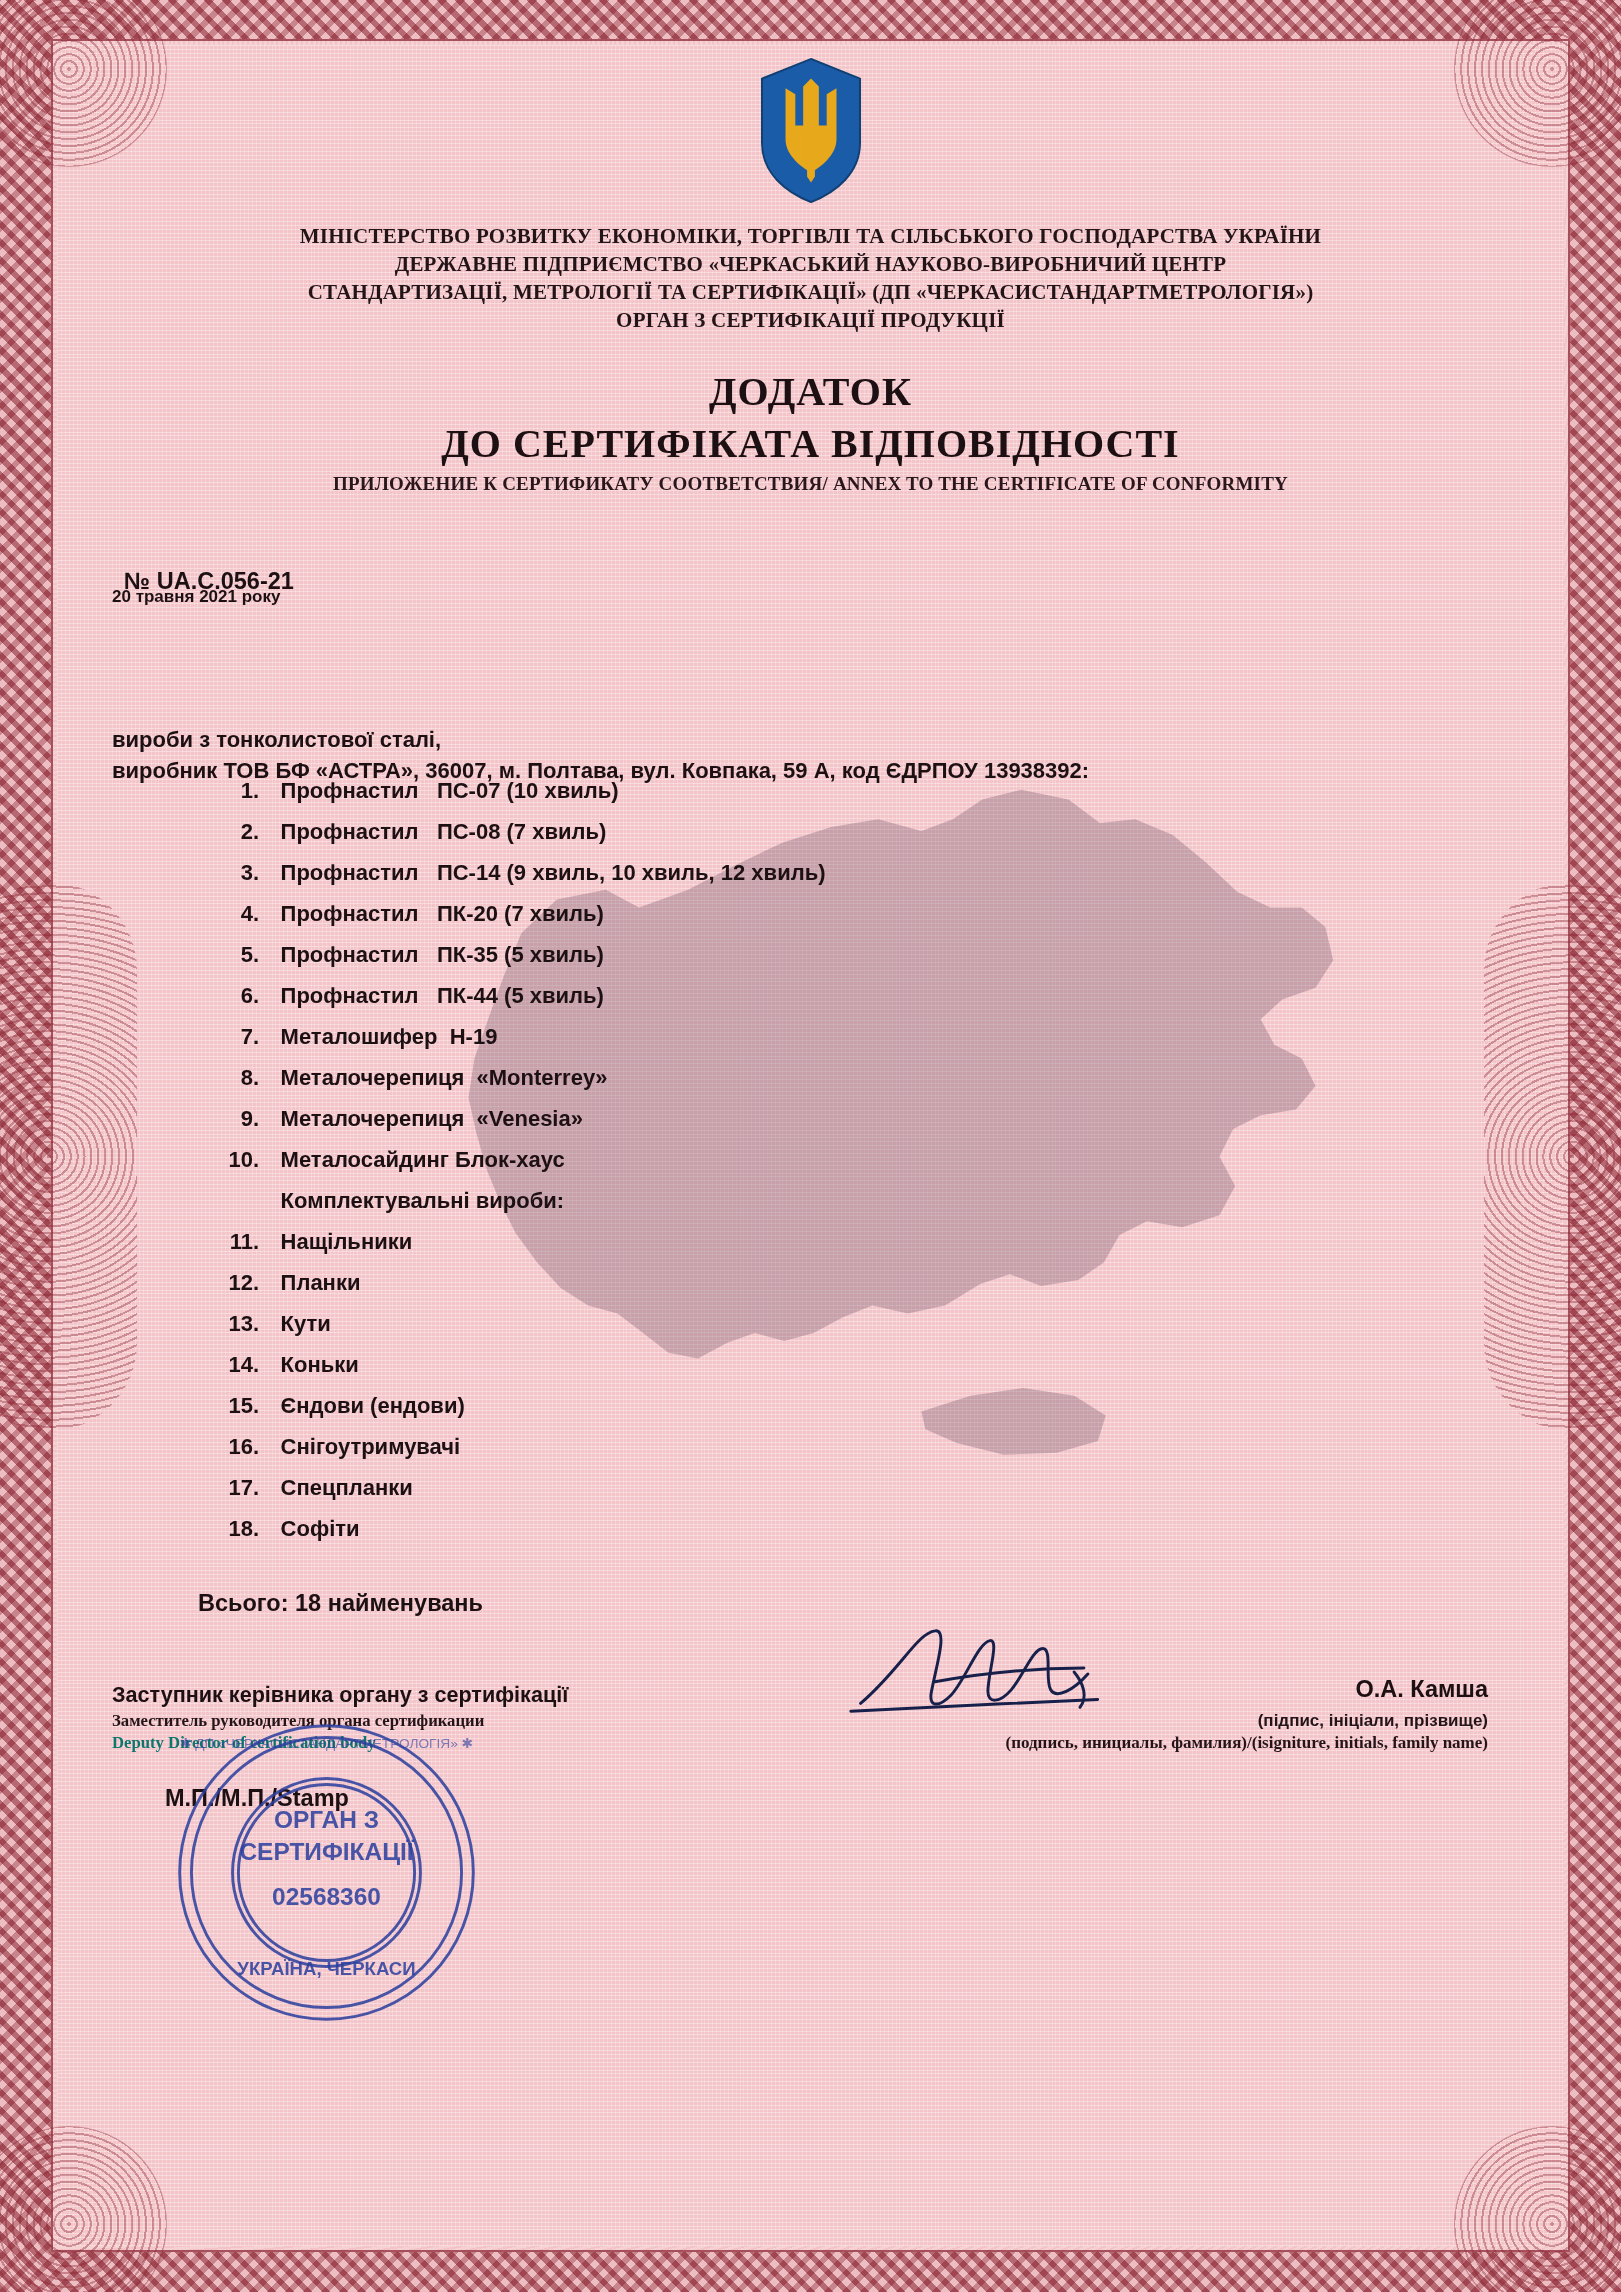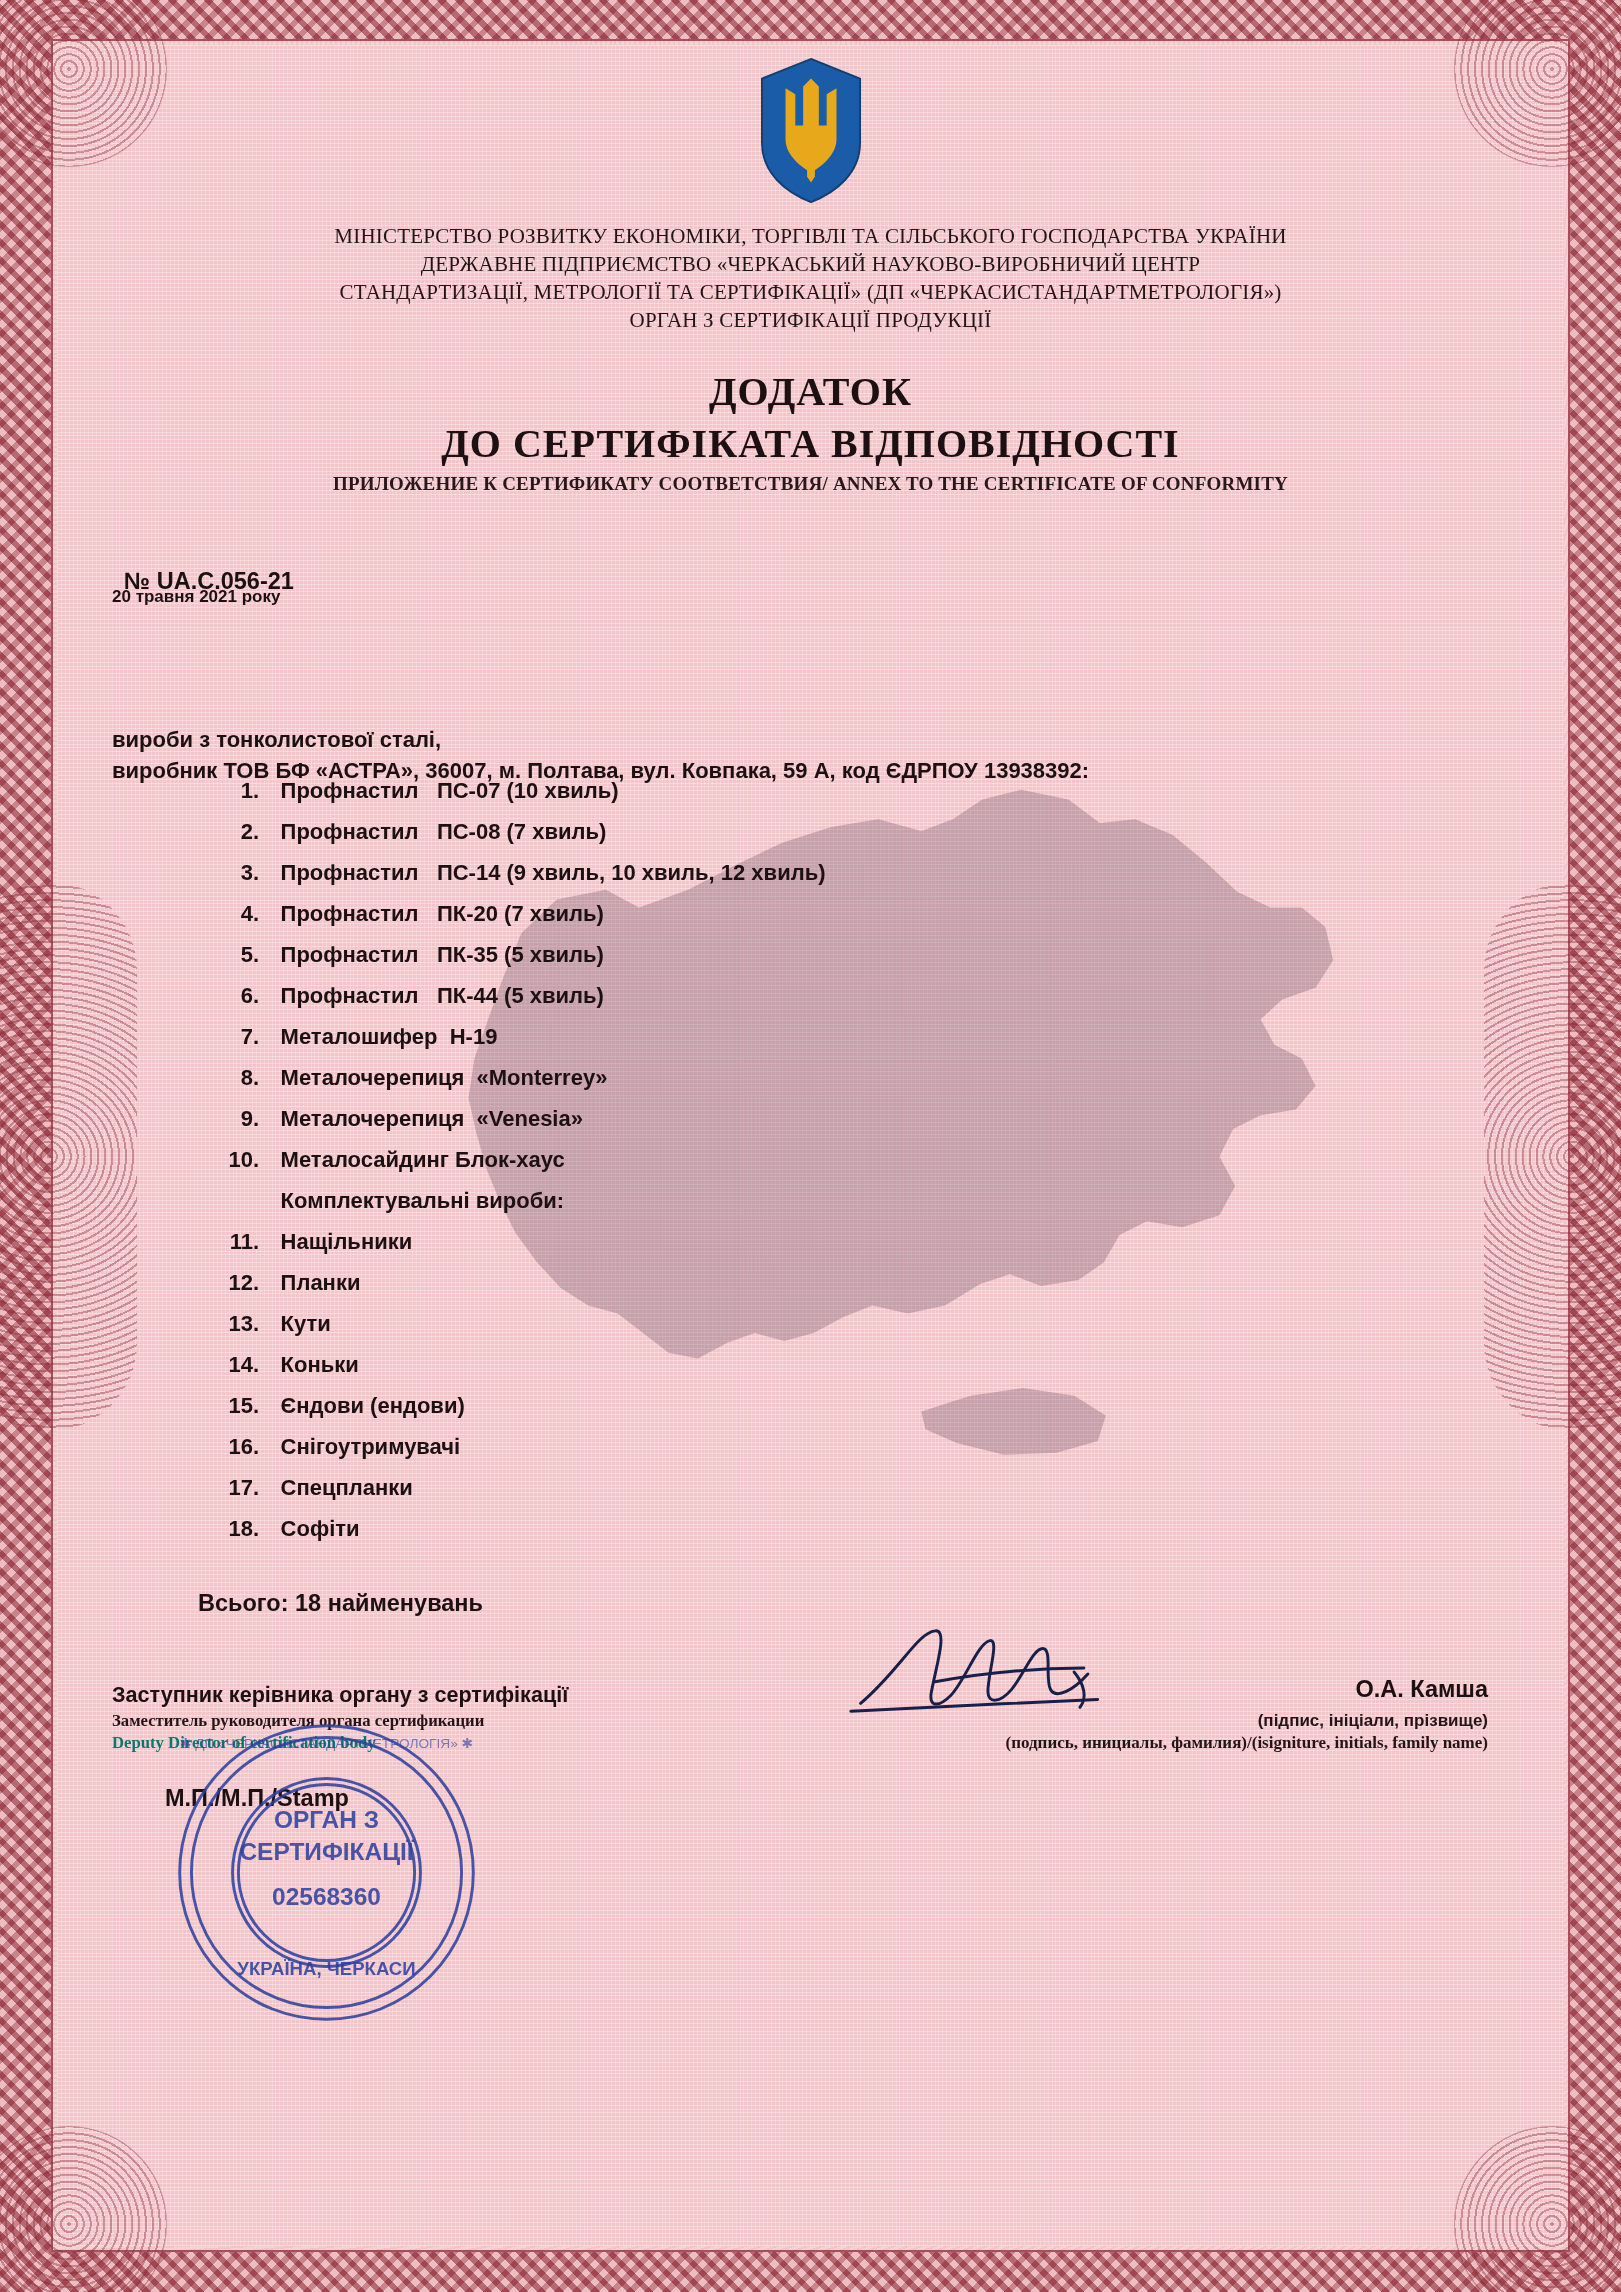--- a/index.html
+++ b/index.html
@@ -78,21 +78,21 @@
     width: 106px;
     height: 147px;
   }
 
   .ministry {
     position: absolute;
     top: 178px;
     left: 0; right: 0;
     text-align: center;
     font-family: "Liberation Serif", serif;
-    font-weight: normal;
+    font-weight: bold;
     font-size: 21px;
     letter-spacing: 0.2px;
     color: #231417;
     line-height: 1.33;
   }
   .ministry div { white-space: nowrap; }
 
   .title-main {
     position: absolute;
     top: 323px;

